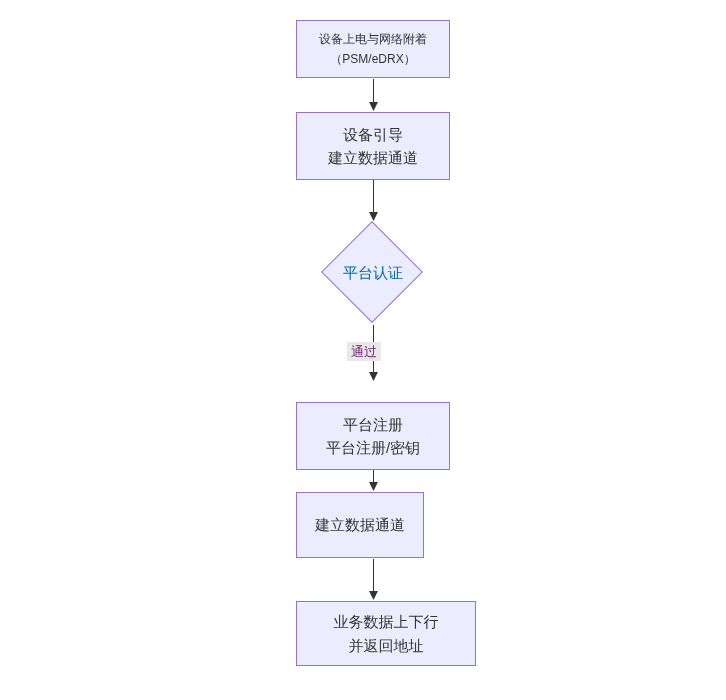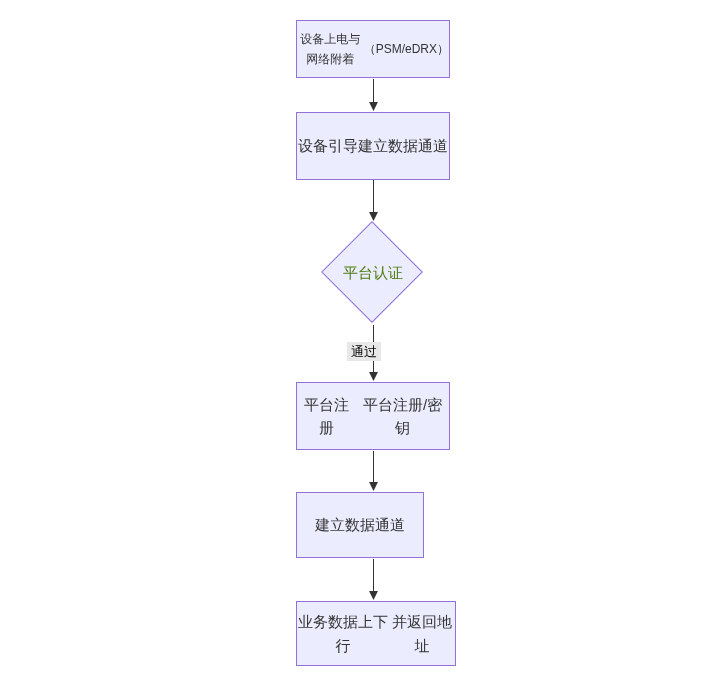--- a/index.html
+++ b/index.html
@@ -22,32 +22,32 @@
     width: 726px;
     height: 700px;
   }
   .node {
     position: absolute;
     box-sizing: border-box;
     background: #ECECFF;
     border: 1px solid #9370DB;
     color: #333333;
     display: flex;
-    flex-direction: row;
+    flex-direction: column;
     align-items: center;
     justify-content: center;
     text-align: center;
     font-size: 15px;
     line-height: 1.55;
   }
   .n1 { left: 296px; top: 20px;  width: 154px; height: 58px; font-size: 12px; line-height: 1.7; }
   .n2 { left: 296px; top: 112px; width: 154px; height: 68px; }
-  .n4 { left: 296px; top: 382px; width: 154px; height: 68px; }
+  .n4 { left: 296px; top: 402px; width: 154px; height: 68px; }
   .n5 { left: 296px; top: 492px; width: 128px; height: 66px; }
-  .n6 { left: 296px; top: 601px; width: 160px; height: 65px; justify-content: flex-end; }
+  .n6 { left: 296px; top: 601px; width: 180px; height: 65px; }
 
   .diamond-wrap {
     position: absolute;
     left: 322px;
     top: 222px;
     width: 102px;
     height: 102px;
   }
   .diamond-shape {
     position: absolute;
@@ -59,33 +59,33 @@
     background: #ECECFF;
     border: 1px solid #9370DB;
     transform: rotate(45deg);
   }
   .diamond-label {
     position: absolute;
     left: 0; top: 0; right: 0; bottom: 0;
     display: flex;
     align-items: center;
     justify-content: center;
-    color: #4d7c0f;
+    color: #0369a1;
     font-size: 15px;
   }
   .edge-label {
     position: absolute;
     left: 347px;
     top: 342px;
     min-width: 30px;
     height: 19px;
     padding: 0 4px;
     box-sizing: border-box;
     background: #e8e8e8;
-    color: #000000;
+    color: #701a75;
     font-size: 13px;
     display: flex;
     align-items: center;
     justify-content: center;
   }
 </style>
 </head>
 <body>
 
 <div class="canvas">

